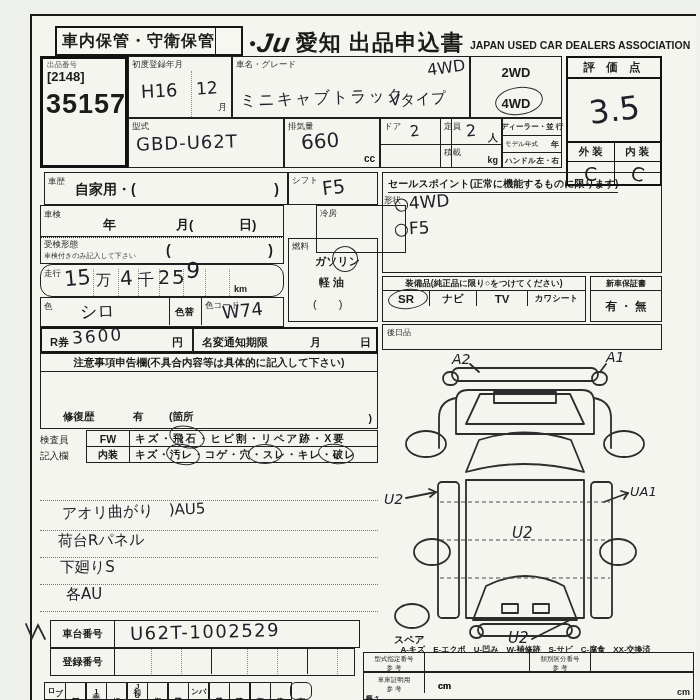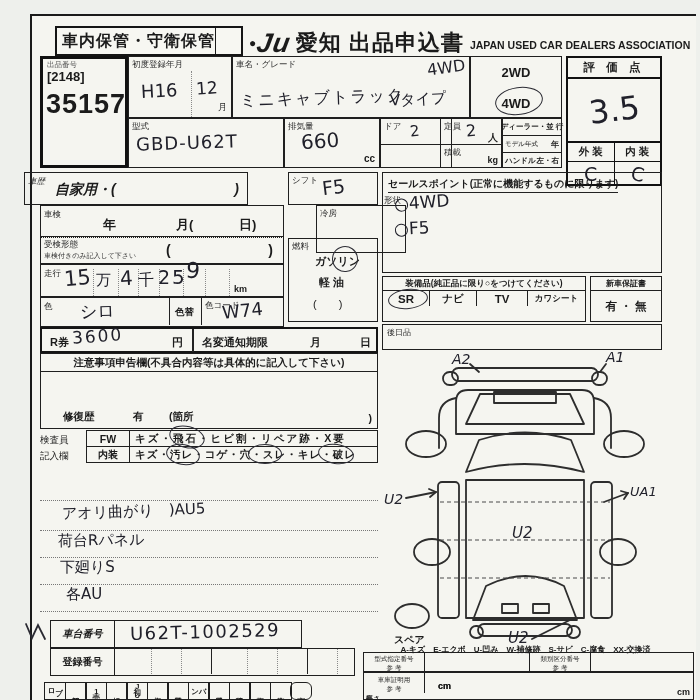--- a/index.html
+++ b/index.html
@@ -116,41 +116,41 @@
   <div style="height:16px;border-bottom:1.2px solid #1f1f1f;display:flex;align-items:center;justify-content:space-between;padding:0 2px;">
     <span style="font-size:6.5px;">モデル年式</span>
     <span class="bold" style="font-size:8px;">年</span>
   </div>
   <div style="height:16px;display:flex;align-items:center;justify-content:space-between;padding:0 2px;">
     <span class="bold" style="font-size:7.5px;">ハンドル</span>
     <span class="bold" style="font-size:7.5px;">左・右</span>
   </div>
 </div>
 
-<div class="abs b" style="left:24px;top:172px;width:224px;height:33px;font-style:italic;">
+<div class="abs b" style="left:44px;top:172px;width:244px;height:33px;">
   <span class="abs lbl" style="left:3px;top:3px;">車歴</span>
   <span class="abs bold" style="left:30px;top:8px;font-size:14px;">自家用・(</span>
   <span class="abs bold" style="right:8px;top:8px;font-size:14px;">)</span>
 </div>
 
 <div class="abs b" style="left:40px;top:205px;width:244px;height:32px;">
   <span class="abs lbl" style="left:3px;top:3px;">車検</span>
   <span class="abs bold" style="left:62px;top:10px;font-size:13px;">年</span>
   <span class="abs bold" style="left:135px;top:10px;font-size:13px;">月(</span>
   <span class="abs bold" style="left:198px;top:10px;font-size:13px;">日)</span>
 </div>
 
 <div class="abs b" style="left:40px;top:237px;width:244px;height:27px;border-top-style:dotted;">
   <span class="abs lbl" style="left:3px;top:1px;">受検形態</span>
   <span class="abs" style="left:3px;top:13px;font-size:7px;color:#333;">車検付きのみ記入して下さい</span>
   <span class="abs bold" style="left:125px;top:4px;font-size:14px;">(</span>
   <span class="abs bold" style="right:10px;top:4px;font-size:14px;">)</span>
 </div>
 
-<div class="abs b" style="left:40px;top:264px;width:244px;height:33px;">
+<div class="abs b" style="left:40px;top:264px;width:244px;height:33px;border-radius:12px;">
   <span class="abs lbl" style="left:3px;top:3px;">走行</span>
   <span class="dotv" style="left:52px;top:4px;height:27px;"></span>
   <span class="dotv" style="left:77px;top:4px;height:27px;"></span>
   <span class="dotv" style="left:97px;top:4px;height:27px;"></span>
   <span class="dotv" style="left:118px;top:4px;height:27px;"></span>
   <span class="dotv" style="left:142px;top:4px;height:27px;"></span>
   <span class="dotv" style="left:164px;top:4px;height:27px;"></span>
   <span class="dotv" style="left:188px;top:4px;height:27px;"></span>
   <span class="abs bold" style="left:193px;bottom:2px;font-size:9px;">km</span>
 </div>
@@ -217,21 +217,21 @@
 <span class="doth" style="left:40px;top:584px;width:338px;"></span>
 <span class="doth" style="left:40px;top:611px;width:338px;"></span>
 <span class="abs hw" style="left:62px;top:502px;font-size:15px;transform:rotate(-2deg);">アオリ曲がり　)AU5</span>
 <span class="abs hw" style="left:58px;top:531px;font-size:15px;transform:rotate(-1deg);">荷台Rパネル</span>
 <span class="abs hw" style="left:60px;top:558px;font-size:15px;">下廻りS</span>
 <span class="abs hw" style="left:66px;top:585px;font-size:15px;">各AU</span>
 
 <svg class="abs" style="left:24px;top:616px;width:26px;height:26px;" viewBox="0 0 26 26">
   <path d="M2,8 L8,22 L14,9 L21,23" fill="none" stroke="#2a2a32" stroke-width="1.8" stroke-linecap="round"></path>
 </svg>
-<div class="abs b" style="left:50px;top:620px;width:252px;height:28px;font-style:italic;">
+<div class="abs b" style="left:50px;top:620px;width:310px;height:28px;">
   <div class="cell-center bold abs" style="left:0;top:0;width:64px;height:100%;border-right:1.5px solid #1f1f1f;font-size:10px;">車台番号</div>
 </div>
 <span class="abs hw" style="left:130px;top:621px;font-size:18px;letter-spacing:1.5px;transform:rotate(-1.5deg);">U62T-1002529</span>
 <div class="abs b" style="left:50px;top:648px;width:305px;height:28px;">
   <div class="cell-center bold abs" style="left:0;top:0;width:64px;height:100%;border-right:1.5px solid #1f1f1f;font-size:10px;">登録番号</div>
   <span class="dotv" style="left:100px;top:0;height:25px;"></span>
   <span class="dotv" style="left:130px;top:0;height:25px;"></span>
   <span class="solv" style="left:160px;top:0;height:25px;"></span>
   <span class="dotv" style="left:196px;top:0;height:25px;"></span>
   <span class="dotv" style="left:226px;top:0;height:25px;"></span>

